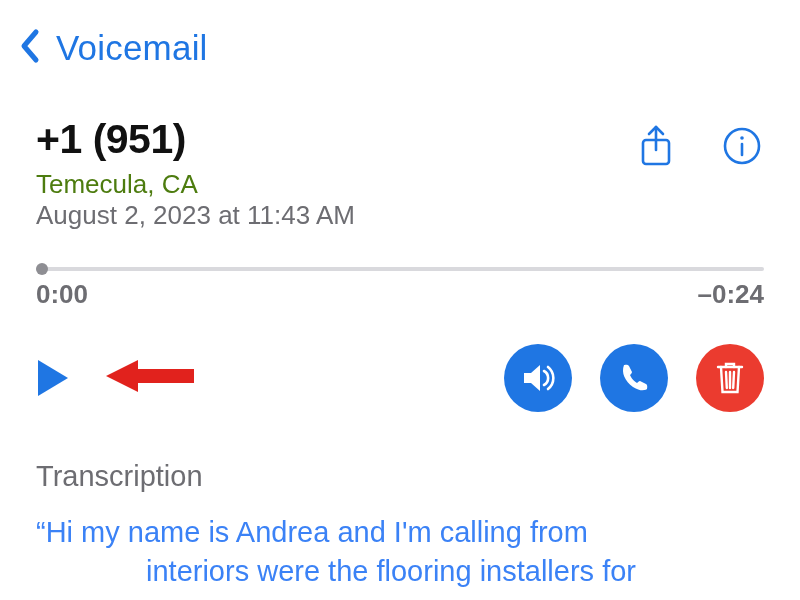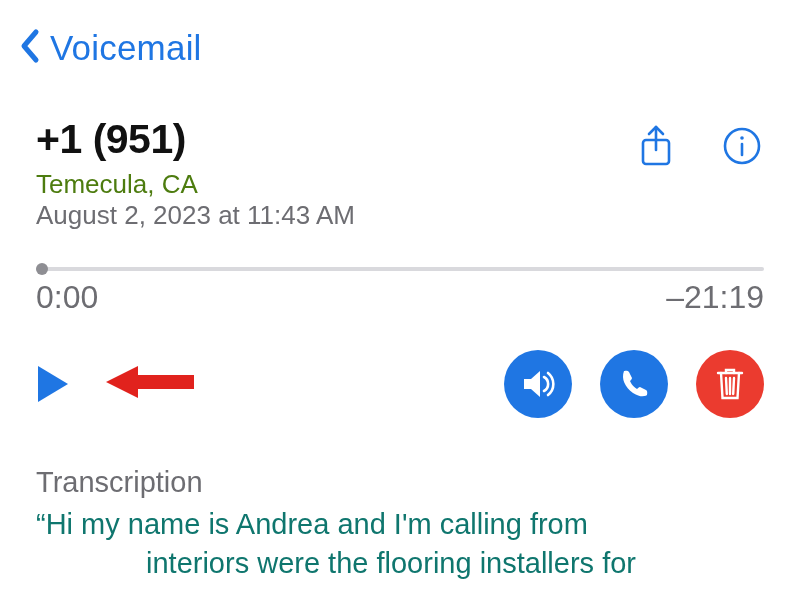--- a/index.html
+++ b/index.html
@@ -9,21 +9,21 @@
     background: #ffffff;
     font-family: -apple-system, "Helvetica Neue", Helvetica, Arial, sans-serif;
     overflow: hidden;
     color: #000;
   }
 
   .nav-bar {
     display: flex;
     align-items: center;
     padding: 28px 18px 18px 18px;
-    gap: 4px;
+    gap: 10px;
   }
   .nav-back-chevron {
     color: #1f76e3;
   }
   .nav-title {
     color: #1f76e3;
     font-size: 35px;
     font-weight: 400;
     margin-left: 6px;
     letter-spacing: 0.2px;
@@ -79,22 +79,23 @@
     left: 0; top: 50%;
     width: 12px; height: 12px;
     background: #8e8e93;
     border-radius: 50%;
     transform: translate(0, -50%);
   }
   .time-row {
     display: flex;
     justify-content: space-between;
     margin-top: 8px;
-    font-size: 32px;
+    font-size: 26px;
     color: #6d6d72;
+    font-weight: bold;
   }
 
   .controls-row {
     display: flex;
     align-items: center;
     padding: 34px 36px 0 36px;
   }
   .play-btn {
     color: #1f76e3;
     cursor: pointer;
@@ -115,25 +116,25 @@
   }
   .blue-btn { background: #1f76e3; color: #fff; }
   .red-btn  { background: #eb3b2f; color: #fff; }
 
   .transcription {
     padding: 48px 36px 0 36px;
   }
   .transcription-title {
     font-size: 29px;
     color: #6d6d72;
-    margin-bottom: 6px;
+    margin-bottom: 20px;
   }
   .transcription-body {
     font-size: 29px;
-    color: #0f766e;
+    color: #3b82f6;
     line-height: 1.35;
   }
   .transcription-line2 {
     display: block;
     padding-left: 110px;
   }
 </style>
 </head>
 <body>
 
@@ -169,21 +170,21 @@
     </span>
   </div>
 </div>
 
 <div class="scrubber-wrap">
   <div class="track">
     <div class="thumb"></div>
   </div>
   <div class="time-row">
     <span>0:00</span>
-    <span>–21:19</span>
+    <span>–0:24</span>
   </div>
 </div>
 
 <div class="controls-row">
   <span class="play-btn">
     <svg width="34" height="40" viewBox="0 0 34 40">
       <polygon points="2,2 32,20 2,38" fill="#1f76e3"></polygon>
     </svg>
   </span>
   <span class="annotation-arrow">

